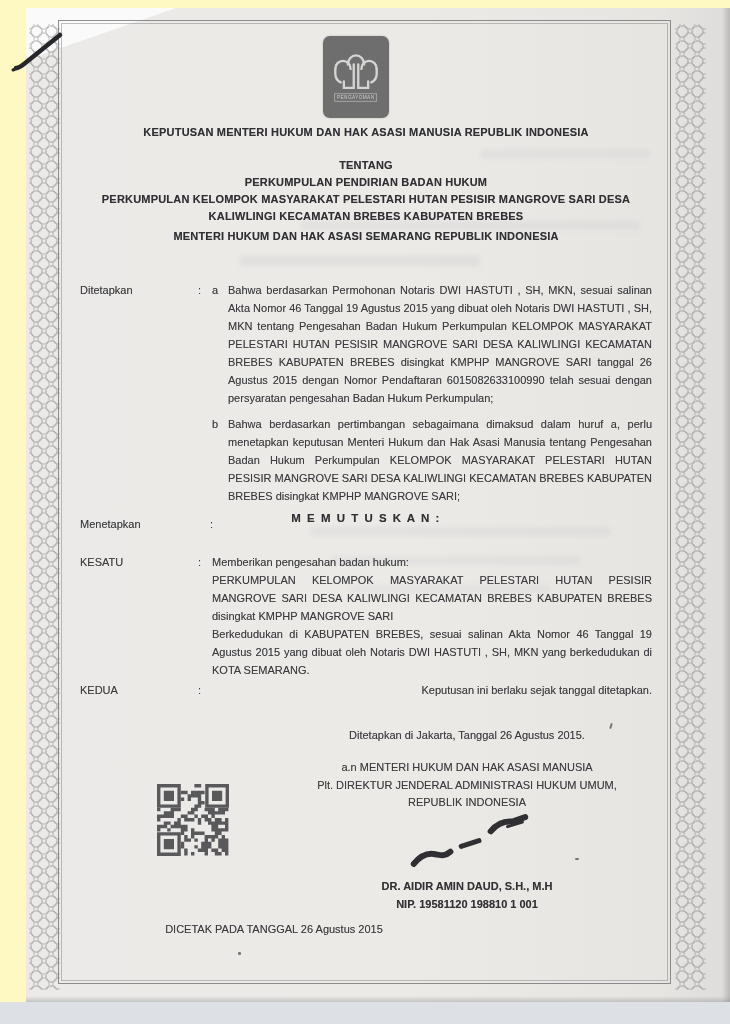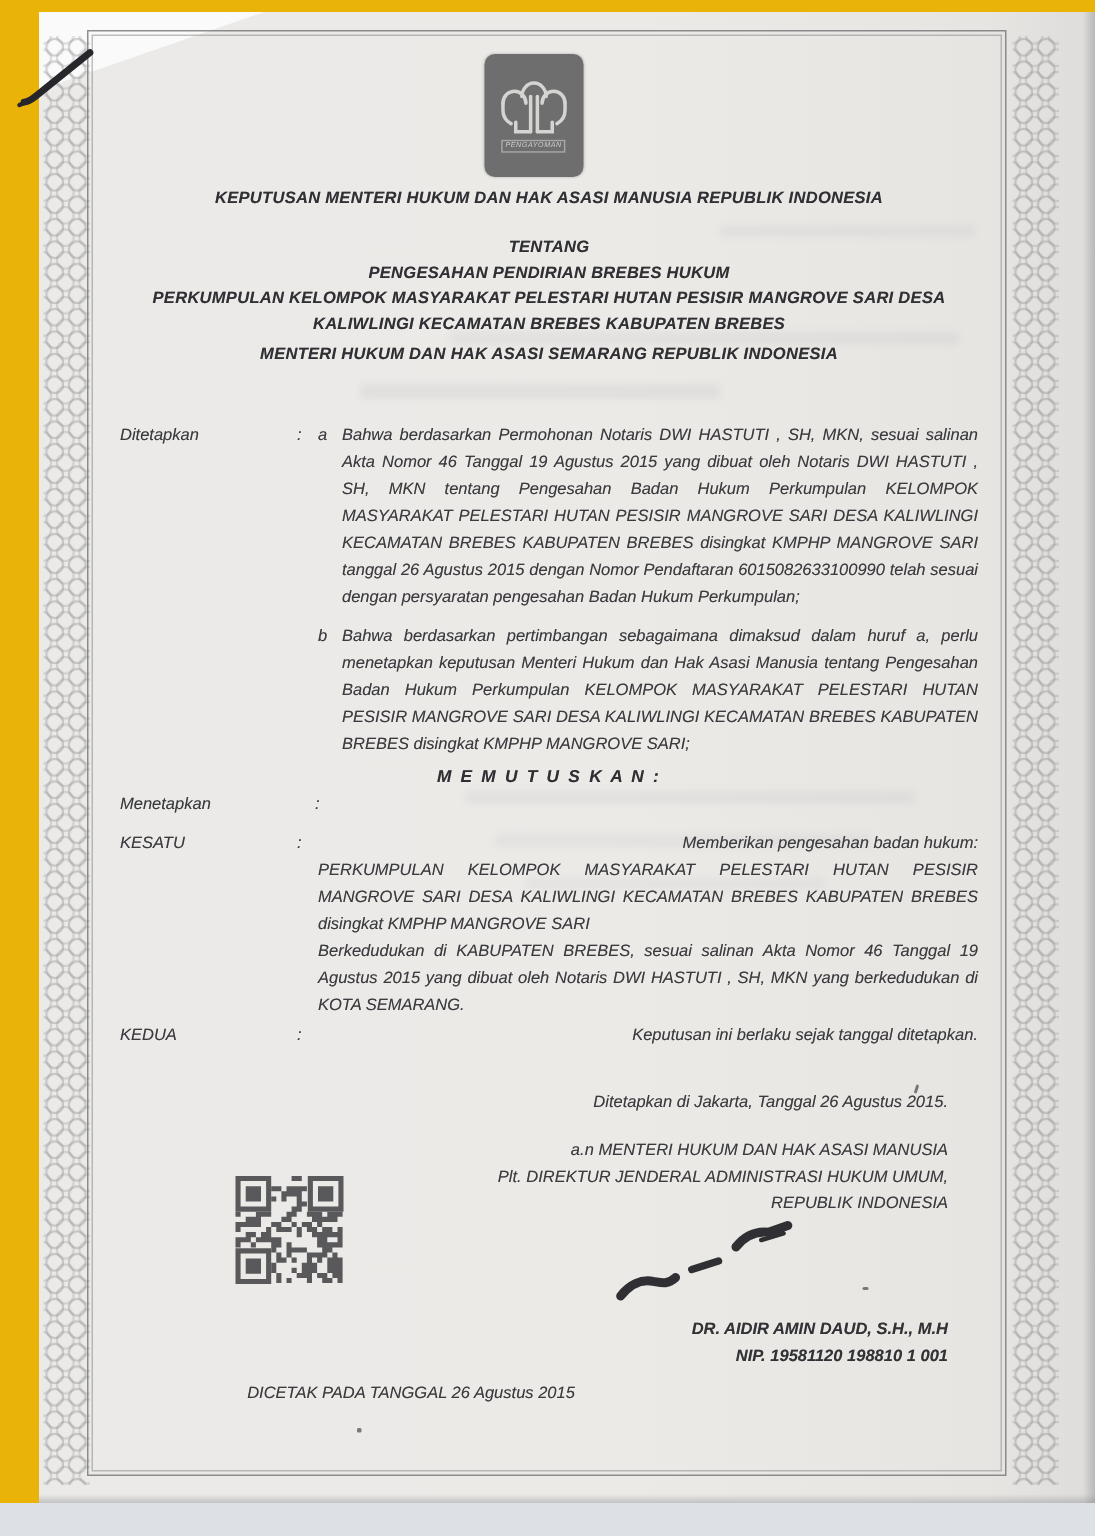--- a/index.html
+++ b/index.html
@@ -1,20 +1,19 @@
 <!DOCTYPE html>
 <html><head>
 <meta charset="utf-8">
 <style>
   html,body{margin:0;padding:0;background:#f2f2f2;}
   .screen{
     position:relative;width:730px;height:1024px;overflow:hidden;
     font-family:"Liberation Sans",sans-serif;color:#3b3b3f;
-    background:#eab308;
-    font-style:italic;
+    background:#fef9c3;
   }
   
   .paper{
     position:absolute;left:26px;top:8px;width:704px;height:994px;
     background:linear-gradient(90deg,#ebeae8 0%,#eceae7 55%,#e7e5e2 90%,#dddcda 100%);
   }
   .paper::after{
     content:'';position:absolute;left:0;bottom:0;width:100%;height:6px;
     background:linear-gradient(180deg,rgba(0,0,0,0),rgba(120,124,128,.35));
   }
@@ -54,21 +53,21 @@
     color:#303034;letter-spacing:.2px;line-height:17px;}
   .gap4{margin-top:16px;}
   .gap3{margin-top:3px;}
   .clause{left:80px;width:572px;display:grid;grid-template-columns:118px 14px 1fr;align-items:start;}
   .clause .content{text-align:justify;}
   .m-item{display:grid;grid-template-columns:16px 1fr;align-items:start;}
   .m-item .item-text{text-align:justify;}
   .m-item + .m-item{margin-top:8px;}
   .memutuskan{left:80px;top:509px;width:572px;text-align:center;font-weight:bold;
     color:#2f2f33;letter-spacing:1.5px;font-size:11.5px;}
-  .closing-col{left:302px;width:330px;text-align:right;}
+  .closing-col{left:302px;width:330px;text-align:center;}
   .bold{font-weight:bold;color:#323236;}
   .printed{left:74px;top:920px;width:400px;text-align:center;}
   .qr{position:absolute;left:154px;top:781px;width:78px;height:78px;}
   .sig{position:absolute;left:405px;top:810px;width:130px;height:62px;transform:rotate(-2deg);}
   .pen-mark{position:absolute;left:6px;top:20px;width:64px;height:52px;}
 </style>
 </head>
 <body>
 
 <div class="screen">
@@ -109,21 +108,21 @@
         <path d="M27.5 52 h-11 v-7"></path>
         <path d="M32.5 52 h11 v-7"></path>
       </g>
     </svg>
     <div class="logo-caption">PENGAYOMAN</div>
   </div>
 
   <div class="txt title-block">
     <div>KEPUTUSAN MENTERI HUKUM DAN HAK ASASI MANUSIA REPUBLIK INDONESIA</div>
     <div class="gap4">TENTANG</div>
-    <div>PENGESAHAN PENDIRIAN BREBES HUKUM</div>
+    <div>PERKUMPULAN PENDIRIAN BADAN HUKUM</div>
     <div>PERKUMPULAN KELOMPOK MASYARAKAT PELESTARI HUTAN PESISIR MANGROVE SARI DESA</div>
     <div>KALIWLINGI KECAMATAN BREBES KABUPATEN BREBES</div>
     <div class="gap3">MENTERI HUKUM DAN HAK ASASI SEMARANG REPUBLIK INDONESIA</div>
   </div>
 
   <div class="txt clause" style="top:281px;">
     <div>Ditetapkan</div>
     <div>:</div>
     <div class="content">
       <div class="m-item">
@@ -132,31 +131,31 @@
       </div>
       <div class="m-item">
         <div>b</div>
         <div class="item-text">Bahwa berdasarkan pertimbangan sebagaimana dimaksud dalam huruf a, perlu menetapkan keputusan Menteri Hukum dan Hak Asasi Manusia tentang Pengesahan Badan Hukum Perkumpulan KELOMPOK MASYARAKAT PELESTARI HUTAN PESISIR MANGROVE SARI DESA KALIWLINGI KECAMATAN BREBES KABUPATEN BREBES disingkat KMPHP MANGROVE SARI;</div>
       </div>
     </div>
   </div>
 
   <div class="txt memutuskan">M E M U T U S K A N :</div>
 
-  <div class="txt clause" style="top:527px;gap:12px;">
+  <div class="txt clause" style="top:515px;gap:12px;">
     <div>Menetapkan</div>
     <div>:</div>
     <div class="content"></div>
   </div>
 
   <div class="txt clause" style="top:553px;">
     <div>KESATU</div>
     <div>:</div>
     <div class="content">
-      <div style="text-align:right;">Memberikan pengesahan badan hukum:</div>
+      <div style="text-align:left;">Memberikan pengesahan badan hukum:</div>
       <div>PERKUMPULAN KELOMPOK MASYARAKAT PELESTARI HUTAN PESISIR MANGROVE SARI DESA KALIWLINGI KECAMATAN BREBES KABUPATEN BREBES disingkat KMPHP MANGROVE SARI</div>
       <div>Berkedudukan di KABUPATEN BREBES, sesuai salinan Akta Nomor 46 Tanggal 19 Agustus 2015 yang dibuat oleh Notaris DWI HASTUTI , SH, MKN yang berkedudukan di KOTA SEMARANG.</div>
     </div>
   </div>
 
   <div class="txt clause" style="top:681px;">
     <div>KEDUA</div>
     <div>:</div>
     <div class="content" style="text-align:right;">Keputusan ini berlaku sejak tanggal ditetapkan.</div>
   </div>

